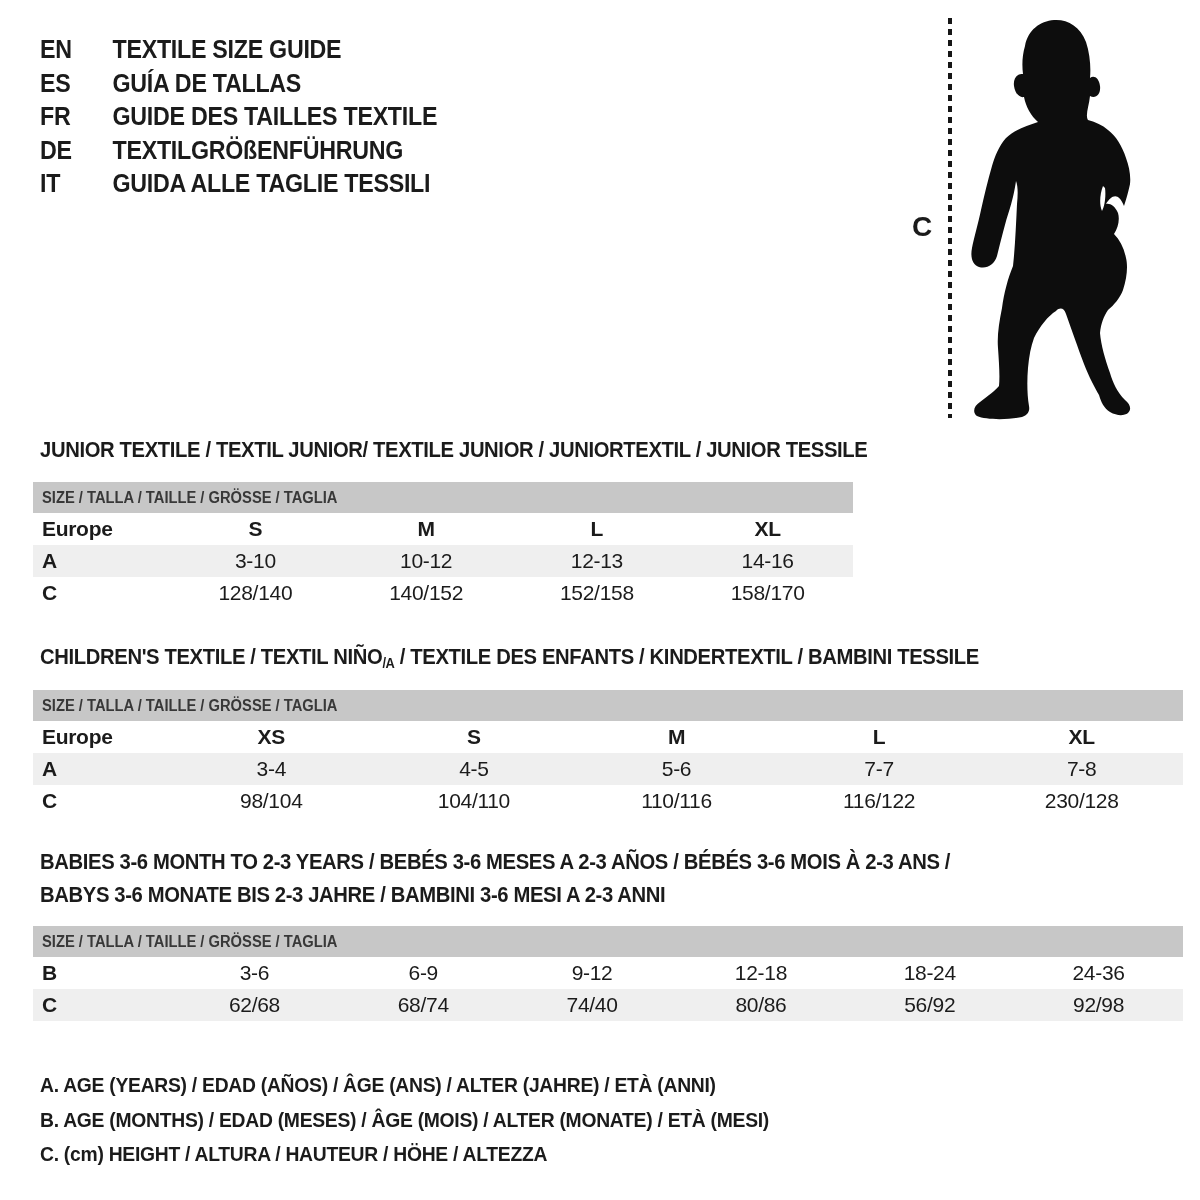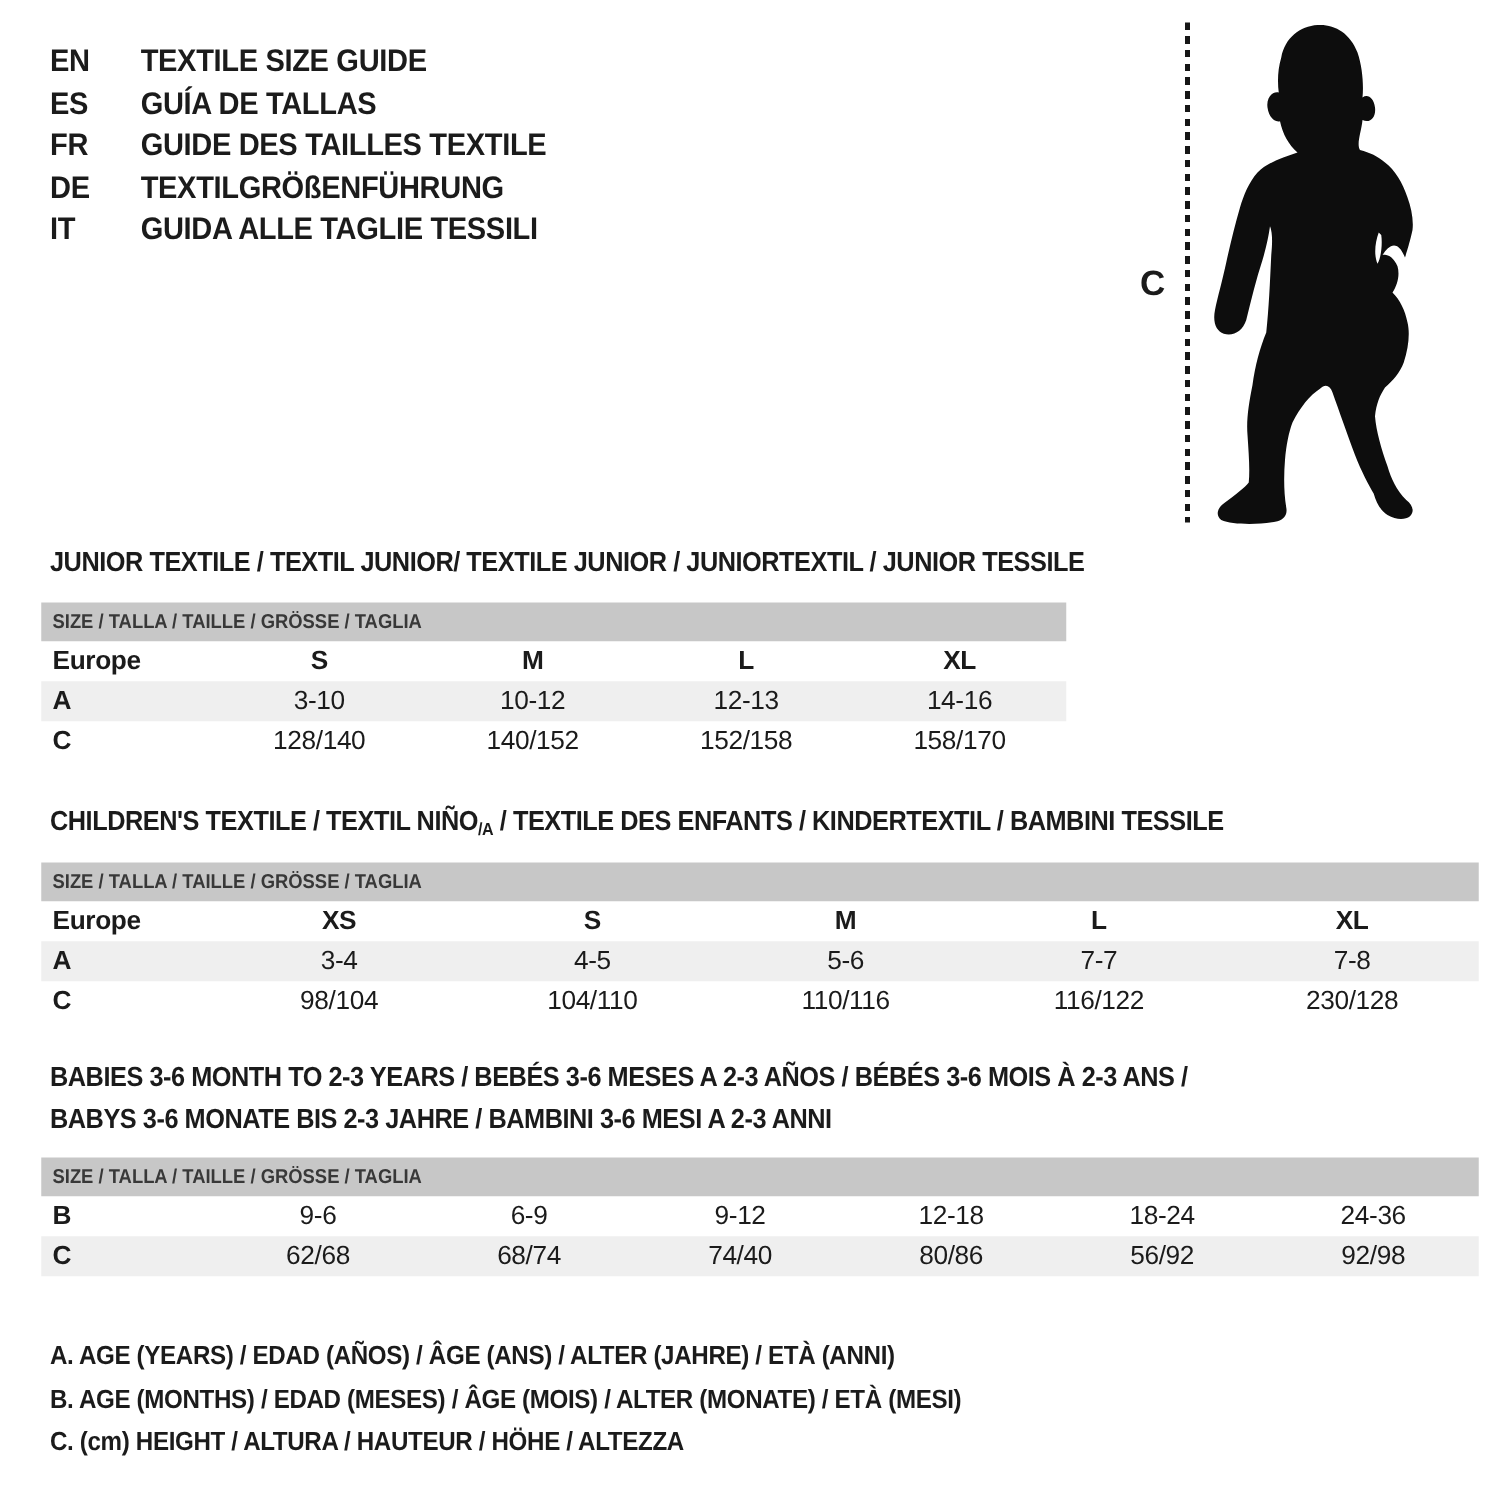--- a/index.html
+++ b/index.html
@@ -175,21 +175,21 @@
 
   <div class="section-title" style="top:845px;">
     <div>BABIES 3-6 MONTH TO 2-3 YEARS / BEBÉS 3-6 MESES A 2-3 AÑOS / BÉBÉS 3-6 MOIS À 2-3 ANS /</div>
     <div>BABYS 3-6 MONATE BIS 2-3 JAHRE / BAMBINI 3-6 MESI A 2-3 ANNI</div>
   </div>
 
   <div class="size-table" style="top:926px;width:1150px;">
     <div class="bar"><span class="cond">SIZE / TALLA / TAILLE / GRÖSSE / TAGLIA</span></div>
     <div class="tr six-cols">
       <div class="tl">B</div>
-      <div class="td">9-6</div>
+      <div class="td">3-6</div>
       <div class="td">6-9</div>
       <div class="td">9-12</div>
       <div class="td">12-18</div>
       <div class="td">18-24</div>
       <div class="td">24-36</div>
     </div>
     <div class="tr six-cols shade">
       <div class="tl">C</div>
       <div class="td">62/68</div>
       <div class="td">68/74</div>

